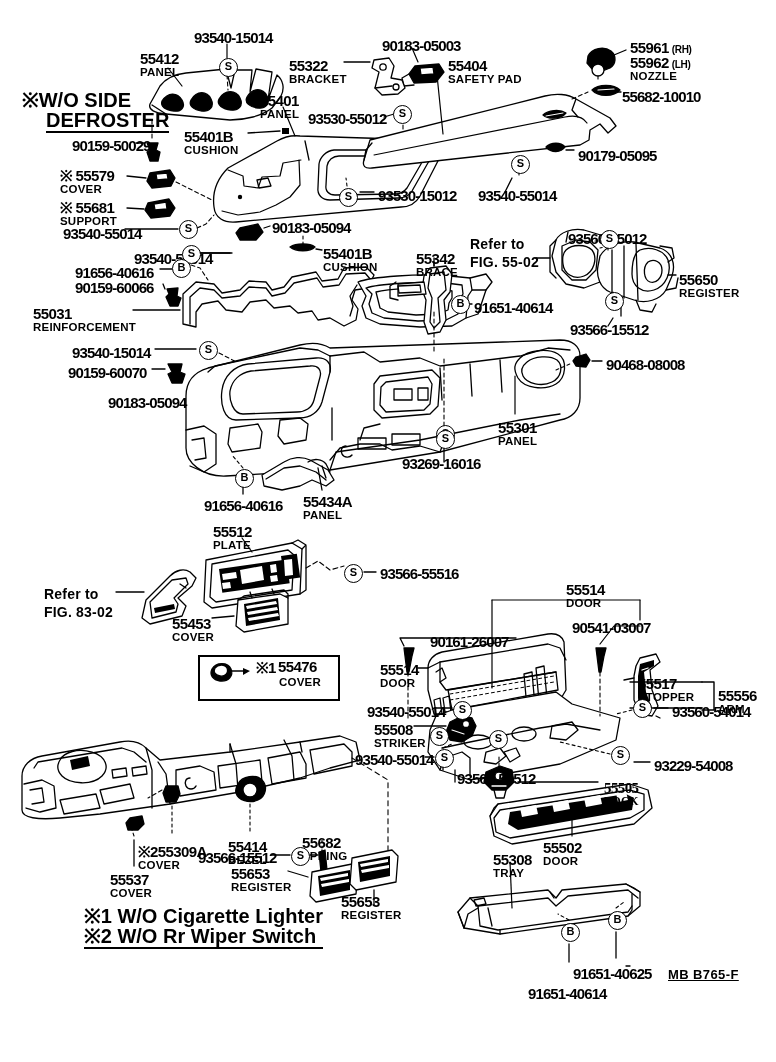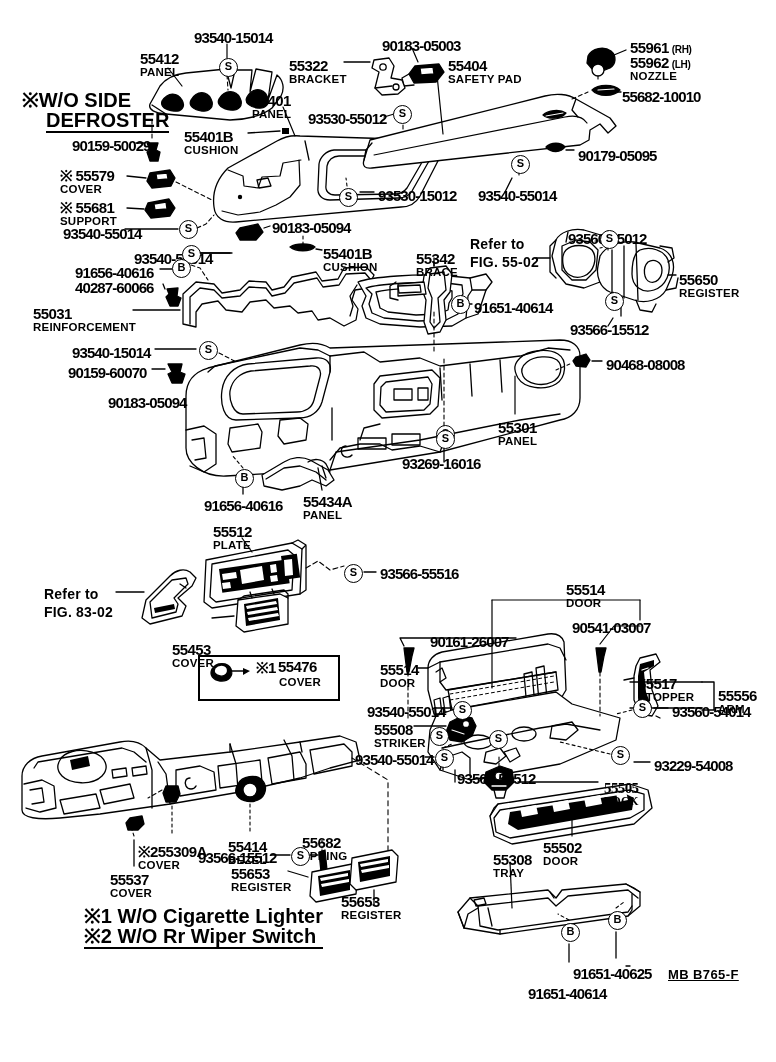--- a/index.html
+++ b/index.html
@@ -542,54 +542,54 @@
 
 <div id="labels-layer">
       <div class="lbl" style="left: 194px; top: 30px;"><span class="pn2">93540-15014</span></div>
       <div class="lbl" style="left: 140px; top: 51px;"><span class="pn">55412</span><div class="nm">PANEL</div></div>
       <div class="lbl" style="left: 382px; top: 38px;"><span class="pn2">90183-05003</span></div>
       <div class="lbl" style="left: 448px; top: 58px;"><span class="pn">55404</span><div class="nm">SAFETY PAD</div></div>
       <div class="lbl" style="left: 630px; top: 40px;"><span class="pn">55961</span><span class="sm" style="margin-left: 3px;">(RH)</span></div>
       <div class="lbl" style="left: 630px; top: 55px;"><span class="pn">55962</span><span class="sm" style="margin-left: 3px;">(LH)</span><div class="nm">NOZZLE</div></div>
       <div class="lbl" style="left: 622px; top: 89px;"><span class="pn2">55682-10010</span></div>
       <div class="lbl" style="left: 289px; top: 58px;"><span class="pn">55322</span><div class="nm">BRACKET</div></div>
-      <div class="lbl" style="left: 252px; top: 93px;"><span class="pn">55401</span><div class="nm">PANEL</div></div>
+      <div class="lbl" style="left: 260px; top: 93px;"><span class="pn">55401</span><div class="nm">PANEL</div></div>
       <div class="lbl" style="left: 308px; top: 111px;"><span class="pn2">93530-55012</span></div>
       <div class="lbl" style="left: 72px; top: 138px;"><span class="pn2">90159-50029</span></div>
       <div class="lbl" style="left: 184px; top: 129px;"><span class="pn">55401B</span><div class="nm">CUSHION</div></div>
       <div class="lbl" style="left: 578px; top: 148px;"><span class="pn2">90179-05095</span></div>
       <div class="lbl" style="left: 60px; top: 168px;"><span class="pn">※ 55579</span><div class="nm">COVER</div></div>
       <div class="lbl" style="left: 378px; top: 188px;"><span class="pn2">93530-15012</span></div>
       <div class="lbl" style="left: 478px; top: 188px;"><span class="pn2">93540-55014</span></div>
       <div class="lbl" style="left: 60px; top: 200px;"><span class="pn">※ 55681</span><div class="nm">SUPPORT</div></div>
       <div class="lbl" style="left: 63px; top: 226px;"><span class="pn2">93540-55014</span></div>
       <div class="lbl" style="left: 272px; top: 220px;"><span class="pn2">90183-05094</span></div>
       <div class="lbl" style="left: 568px; top: 231px;"><span class="pn2">93560-15012</span></div>
       <div class="lbl" style="left: 416px; top: 251px;"><span class="pn">55342</span><div class="nm">BRACE</div></div>
       <div class="lbl" style="left: 134px; top: 251px;"><span class="pn2">93540-55014</span></div>
       <div class="lbl" style="left: 323px; top: 246px;"><span class="pn">55401B</span><div class="nm">CUSHION</div></div>
       <div class="lbl" style="left: 679px; top: 272px;"><span class="pn">55650</span><div class="nm">REGISTER</div></div>
       <div class="lbl" style="left: 75px; top: 265px;"><span class="pn2">91656-40616</span></div>
-      <div class="lbl" style="left: 75px; top: 280px;"><span class="pn2">40287-60066</span></div>
+      <div class="lbl" style="left: 75px; top: 280px;"><span class="pn2">90159-60066</span></div>
       <div class="lbl" style="left: 33px; top: 306px;"><span class="pn">55031</span><div class="nm">REINFORCEMENT</div></div>
       <div class="lbl" style="left: 474px; top: 300px;"><span class="pn2">91651-40614</span></div>
       <div class="lbl" style="left: 570px; top: 322px;"><span class="pn2">93566-15512</span></div>
       <div class="lbl" style="left: 72px; top: 345px;"><span class="pn2">93540-15014</span></div>
       <div class="lbl" style="left: 606px; top: 357px;"><span class="pn2">90468-08008</span></div>
       <div class="lbl" style="left: 68px; top: 365px;"><span class="pn2">90159-60070</span></div>
       <div class="lbl" style="left: 108px; top: 395px;"><span class="pn2">90183-05094</span></div>
       <div class="lbl" style="left: 498px; top: 420px;"><span class="pn">55301</span><div class="nm">PANEL</div></div>
       <div class="lbl" style="left: 402px; top: 456px;"><span class="pn2">93269-16016</span></div>
       <div class="lbl" style="left: 204px; top: 498px;"><span class="pn2">91656-40616</span></div>
       <div class="lbl" style="left: 303px; top: 494px;"><span class="pn">55434A</span><div class="nm">PANEL</div></div>
       <div class="lbl" style="left: 213px; top: 524px;"><span class="pn">55512</span><div class="nm">PLATE</div></div>
       <div class="lbl" style="left: 380px; top: 566px;"><span class="pn2">93566-55516</span></div>
       <div class="lbl" style="left: 566px; top: 582px;"><span class="pn">55514</span><div class="nm">DOOR</div></div>
       <div class="lbl" style="left: 572px; top: 620px;"><span class="pn2">90541-03007</span></div>
-      <div class="lbl" style="left: 172px; top: 616px; margin-top: 26px;"><span class="pn">55453</span><div class="nm">COVER</div></div>
+      <div class="lbl" style="left: 172px; top: 616px;"><span class="pn">55453</span><div class="nm">COVER</div></div>
       <div class="lbl" style="left: 430px; top: 634px;"><span class="pn2">90161-26007</span></div>
       <div class="lbl" style="left: 380px; top: 662px;"><span class="pn">55514</span><div class="nm">DOOR</div></div>
       <div class="lbl" style="left: 638px; top: 676px;"><span class="pn">55517</span><div class="nm">STOPPER</div></div>
       <div class="lbl" style="left: 718px; top: 688px;"><span class="pn">55556</span><div class="nm">ARM</div></div>
       <div class="lbl" style="left: 367px; top: 704px;"><span class="pn2">93540-55014</span></div>
       <div class="lbl" style="left: 374px; top: 722px;"><span class="pn">55508</span><div class="nm">STRIKER</div></div>
       <div class="lbl" style="left: 672px; top: 704px;"><span class="pn2">93560-54014</span></div>
       <div class="lbl" style="left: 654px; top: 758px;"><span class="pn2">93229-54008</span></div>
       <div class="lbl" style="left: 355px; top: 752px;"><span class="pn2">93540-55014</span></div>
       <div class="lbl" style="left: 457px; top: 771px;"><span class="pn2">93566-55512</span></div>

